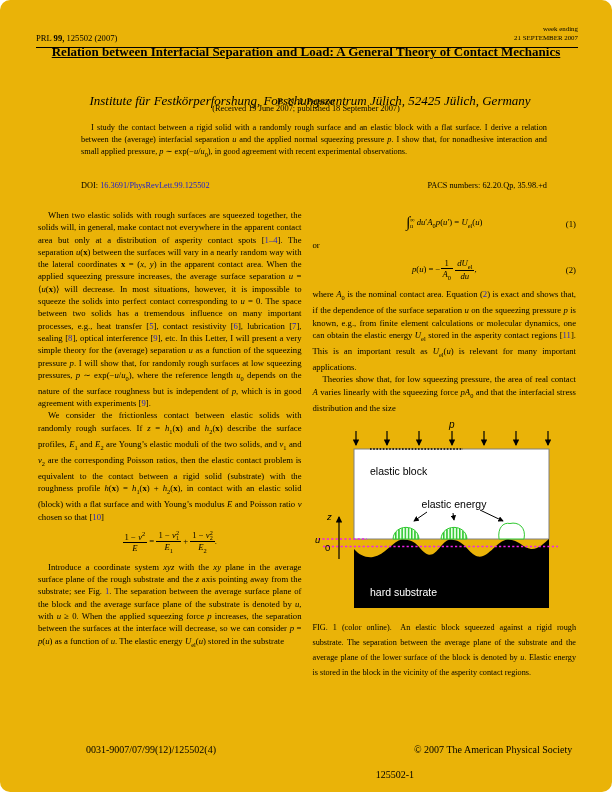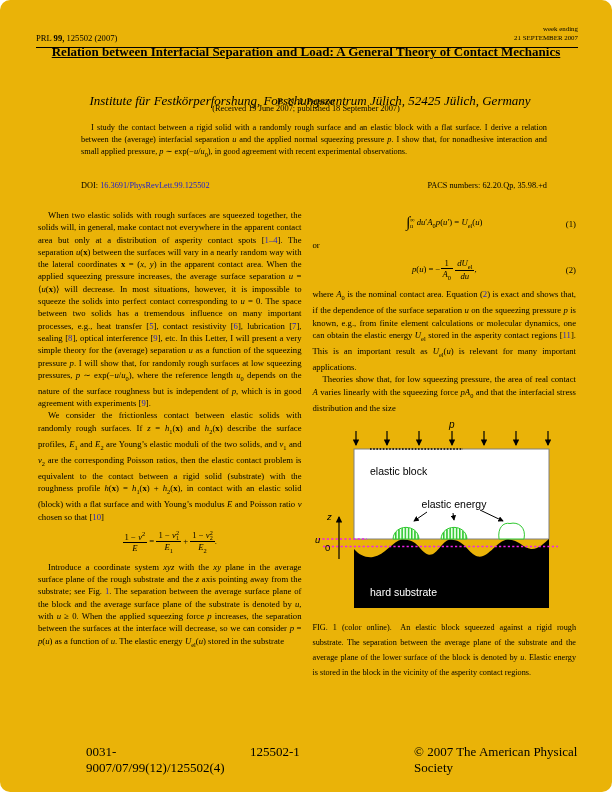--- a/index.html
+++ b/index.html
@@ -44,23 +44,23 @@
   .ig{font-size:15px;vertical-align:-2px;}
   .il{display:inline-block;vertical-align:-0.5em;line-height:0.95;font-size:6.4px;
       margin:0 2px 0 0;text-align:left;}
 
   
   .figwrap{margin-top:4px;text-indent:0;}
   .figure-svg{display:block;margin-left:2px;}
   .figcaption{margin-top:6px;font-size:8.2px;line-height:15px;text-align:justify;text-indent:0;}
 
   
-  .footer{position:absolute;left:38px;right:34px;top:744px;display:flex;font-size:13px;padding-left:48px;}
+  .footer{position:absolute;left:38px;right:34px;top:744px;display:flex;font-size:10px;padding-left:48px;}
   .f-left{flex:1;text-align:left;}
-  .f-center{flex:1;text-align:left;}
+  .f-center{flex:1;text-align:right;margin-top:25px;}
   .f-right{flex:1;text-align:left;}
 </style>
 </head>
 <body>
 
 <div class="page">
 
   <div class="header">
     <span class="h-left">PRL <b>99,</b> 125502 (2007)</span>
     <span class="h-right">

